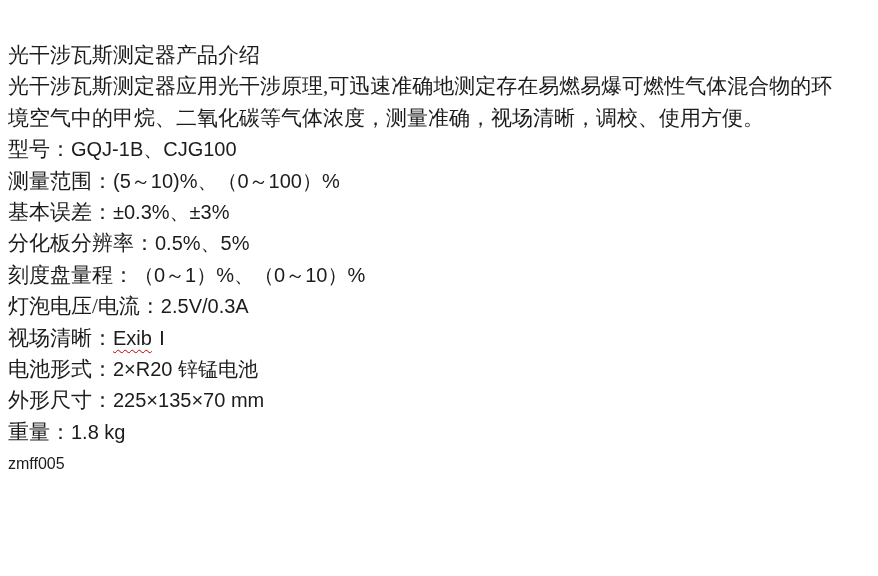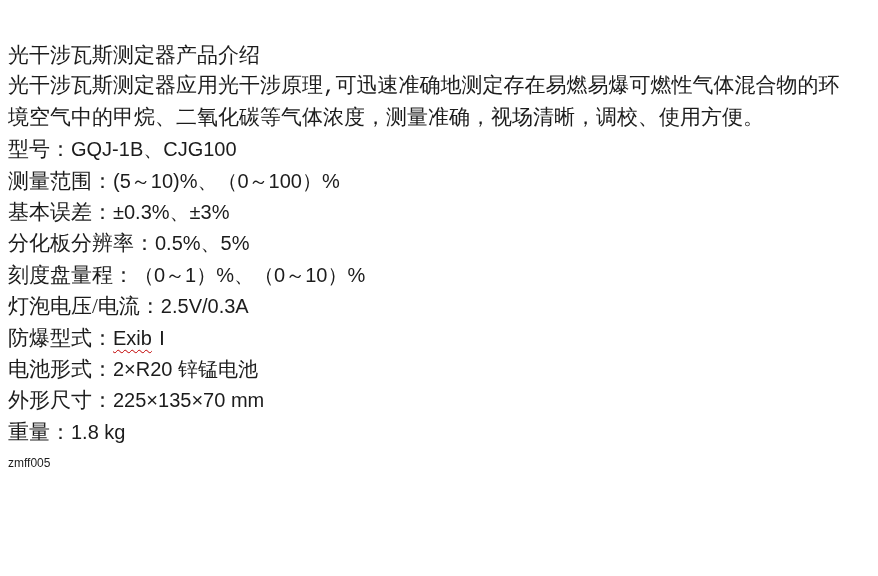--- a/index.html
+++ b/index.html
@@ -17,25 +17,24 @@
   .document {
     padding: 40px 6px 0 8px;
   }
   .line {
     font-size: 21px;
     line-height: 31.4px;
     white-space: nowrap;
   }
   .paragraph {
     white-space: pre-line;
-    font-family: Liberation Mono, monospace;
   }
   .latin {
     font-family: "Liberation Sans", "DejaVu Sans", sans-serif;
-    font-size: 12px;
+    font-size: 16px;
   }
   .spec-row .value {
     font-family: "Liberation Sans", "DejaVu Sans", sans-serif;
     font-size: 20px;
   }
   .misspelled {
     text-decoration: underline wavy #c00000;
     text-decoration-thickness: 1px;
     text-underline-offset: 4px;
   }
@@ -75,21 +74,21 @@
   <div class="line spec-row">
     <span class="label">刻度盘量程：</span><span class="value">（0～1）%、（0～10）%</span>
   </div>
 
 
   <div class="line spec-row">
     <span class="label">灯泡电压/电流：</span><span class="value">2.5V/0.3A</span>
   </div>
 
   <div class="line spec-row">
-    <span class="label">防爆型式：</span><span class="value misspelled">Exib</span><span class="value roman-numeral">Ⅰ</span>
+    <span class="label">视场清晰：</span><span class="value misspelled">Exib</span><span class="value roman-numeral">Ⅰ</span>
   </div>
 
   <div class="line spec-row">
     <span class="label">电池形式：</span><span class="value">2×R20 锌锰电池</span>
   </div>
 
   <div class="line spec-row">
     <span class="label">外形尺寸：</span><span class="value">225×135×70 mm</span>
   </div>
 

